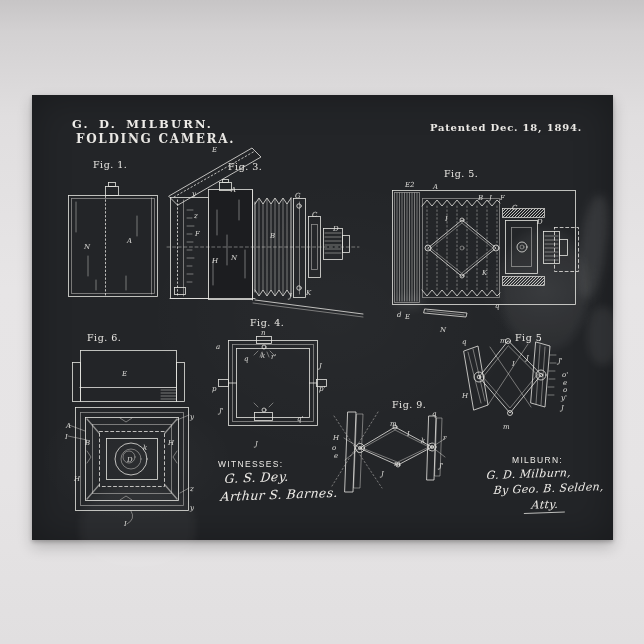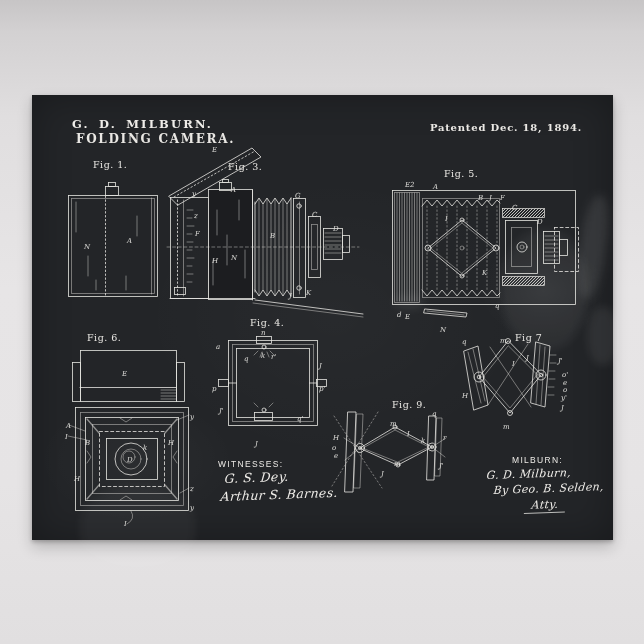--- a/index.html
+++ b/index.html
@@ -50,21 +50,21 @@
     <div class="title">G. D. MILBURN.</div>
     <div class="subtitle">FOLDING CAMERA.</div>
     <div class="pdate">Patented Dec. 18, 1894.</div>
 
     <span class="figcap" style="left:61px;top:64px">Fig. 1.</span>
     <span class="figcap" style="left:196px;top:66px">Fig. 3.</span>
     <span class="figcap" style="left:55px;top:237px">Fig. 6.</span>
     <span class="figcap" style="left:218px;top:222px">Fig. 4.</span>
     <span class="figcap" style="left:412px;top:73px">Fig. 5.</span>
     <span class="figcap" style="left:360px;top:304px">Fig. 9.</span>
-    <span class="figcap" style="left:483px;top:237px">Fig 7</span>
+    <span class="figcap" style="left:483px;top:237px">Fig 5</span>
 
     <svg class="fig" style="left:30px;top:85px" width="105" height="122" viewBox="0 0 105 122">
       <rect x="6.5" y="15.5" width="89" height="101"></rect>
       <rect x="9.5" y="18.5" width="83" height="95" class="f"></rect>
       <rect x="43.5" y="6.5" width="13" height="9"></rect>
       <rect x="46.5" y="2.5" width="7" height="4"></rect>
       <line x1="43.5" y1="16" x2="43.5" y2="116" class="d"></line>
       <line x1="89.5" y1="18" x2="89.5" y2="114" class="f"></line>
       <path class="f" d="M14,22v30 M26,76v20 M75,36v20 M64,96v14 M34,100v10"></path>
       <g class="part-labels">

